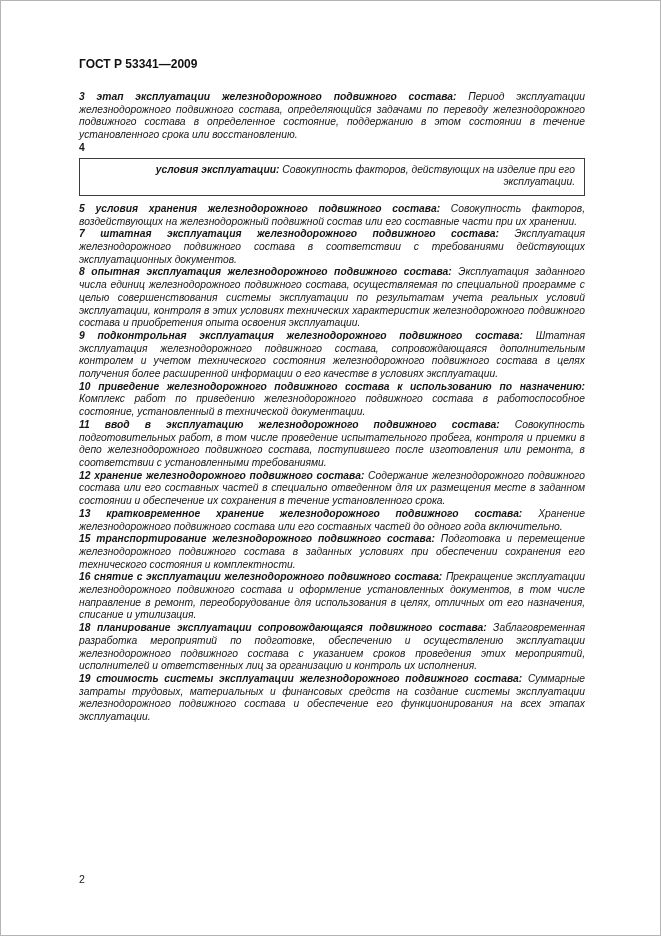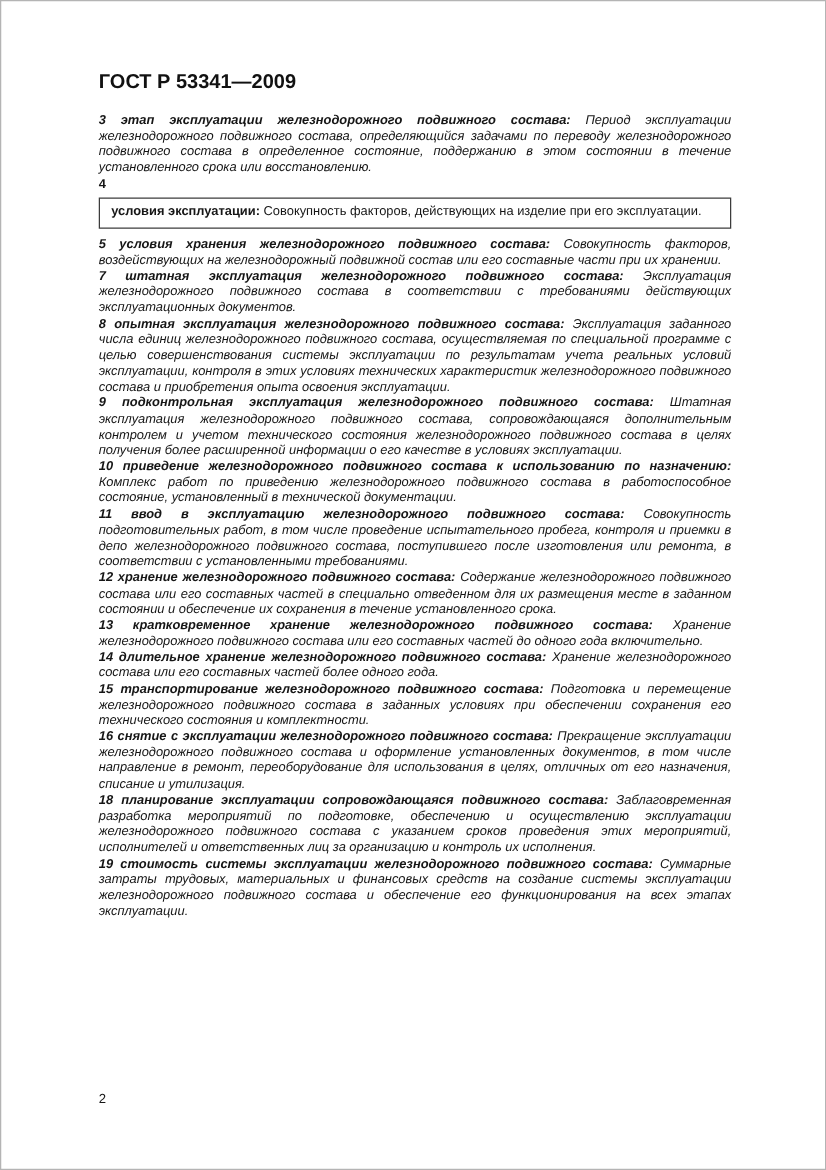--- a/index.html
+++ b/index.html
@@ -13,21 +13,21 @@
     width: 661px;
     height: 936px;
     background: #ffffff;
     border: 1px solid #b4b4b4;
     overflow: hidden;
   }
   .doc-header {
     position: absolute;
     top: 56px;
     left: 78px;
-    font-size: 16px;
+    font-size: 12px;
     font-weight: bold;
     color: #111;
   }
   .content {
     position: absolute;
     top: 90px;
     left: 78px;
     width: 506px;
     font-size: 10.3px;
     line-height: 12.7px;
@@ -36,21 +36,21 @@
   }
   p.def { margin: 0; font-style: italic; }
   .num { font-weight: bold; }
   .term { font-weight: bold; }
   .solo-num { font-weight: bold; margin: 0; }
   .quote-box {
     border: 1px solid #3c3c3c;
     padding: 5px 9px 6px 9px;
     margin: 3px 0 7px 0;
   }
-  .quote-box p { margin: 0; text-align: left; }
+  .quote-box p { margin: 0; text-align: right; font-style: italic; }
   .page-footer {
     position: absolute;
     left: 78px;
     bottom: 50px;
     font-size: 10.5px;
     color: #161616;
   }
 </style>
 </head>
 <body>
@@ -118,25 +118,20 @@
       <span class="term">хранение железнодорожного подвижного состава:</span>
       <span>Содержание железнодорожного подвижного состава или его составных частей в специально отведенном для их размещения месте в заданном состоянии и обеспечение их сохранения в течение установленного срока.</span>
     </p>
 
     <p class="def">
       <span class="num">13</span>
       <span class="term">кратковременное хранение железнодорожного подвижного состава:</span>
       <span>Хранение железнодорожного подвижного состава или его составных частей до одного года включительно.</span>
     </p>
 
-    <p class="def">
-      <span class="num">14</span>
-      <span class="term">длительное хранение железнодорожного подвижного состава:</span>
-      <span>Хранение железнодорожного состава или его составных частей более одного года.</span>
-    </p>
 
     <p class="def">
       <span class="num">15</span>
       <span class="term">транспортирование железнодорожного подвижного состава:</span>
       <span>Подготовка и перемещение железнодорожного подвижного состава в заданных условиях при обеспечении сохранения его технического состояния и комплектности.</span>
     </p>
 
     <p class="def">
       <span class="num">16</span>
       <span class="term">снятие с эксплуатации железнодорожного подвижного состава:</span>

